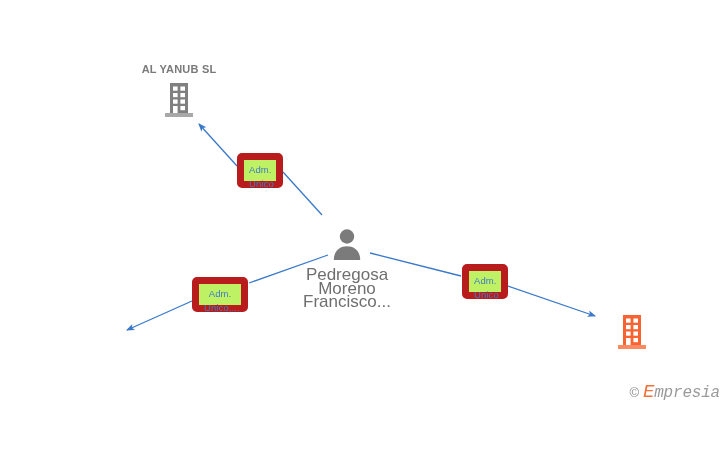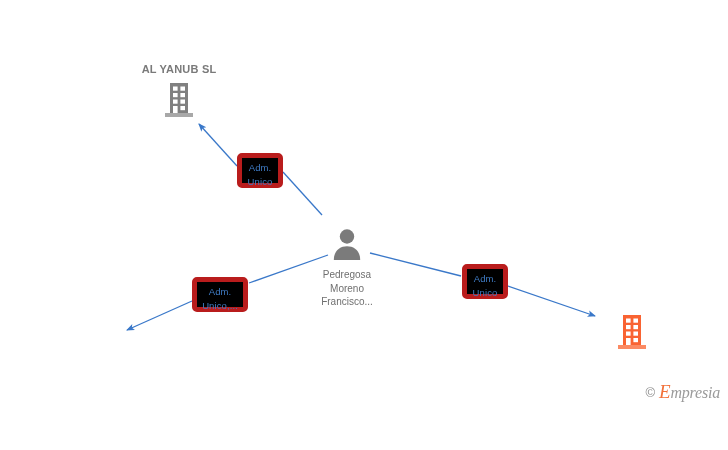--- a/index.html
+++ b/index.html
@@ -48,39 +48,39 @@
   .node.company-top .node-label {
     font-weight: bold;
     letter-spacing: 0.2px;
   }
   .node.company-bottom .node-label {
     font-weight: bold;
     letter-spacing: 0.2px;
   }
   .node.person .node-label {
     font-weight: normal;
-    font-size: 10px;
+    font-size: 17px;
     color: #6f6f6f;
     letter-spacing: 0;
     margin-top: 8px;
   }
   .label-above {
     margin-bottom: 5px;
   }
   .label-below {
     margin-top: 3px;
   }
 
   
   .edge-chip {
     position: absolute;
     box-sizing: border-box;
-    border: 5px solid #b91c1c;
+    border: 7px solid #b91c1c;
     border-radius: 5px;
-    background: #000000;
+    background: #bef264;
     color: #3f7bc4;
     font-size: 9.5px;
     line-height: 14px;
     text-align: center;
     padding: 3px 5px 4px 5px;
     white-space: pre-line;
     letter-spacing: 0.1px;
   }
 
   
@@ -91,21 +91,21 @@
     display: flex;
     align-items: center;
     gap: 4px;
     user-select: none;
   }
   #watermark .copy {
     font-size: 13px;
     color: #8b8b8b;
   }
   #watermark .brand {
-    font-family: Liberation Serif, serif;
+    font-family: Liberation Mono, monospace;
     font-style: italic;
     font-size: 16px;
     color: #9a9a9a;
     letter-spacing: -0.2px;
   }
   #watermark .brand .lead {
     color: #f2713a;
     font-size: 19px;
   }
 </style>

